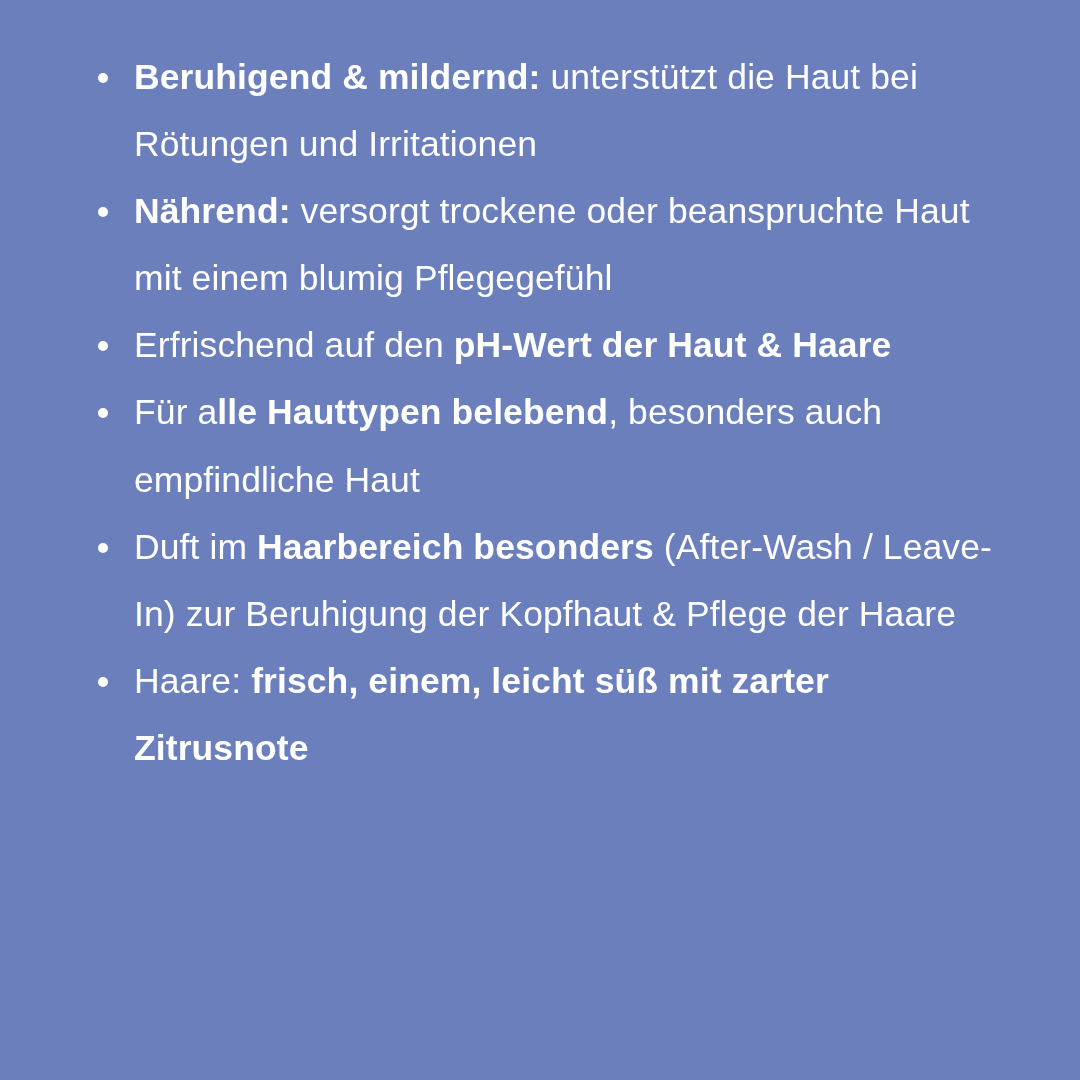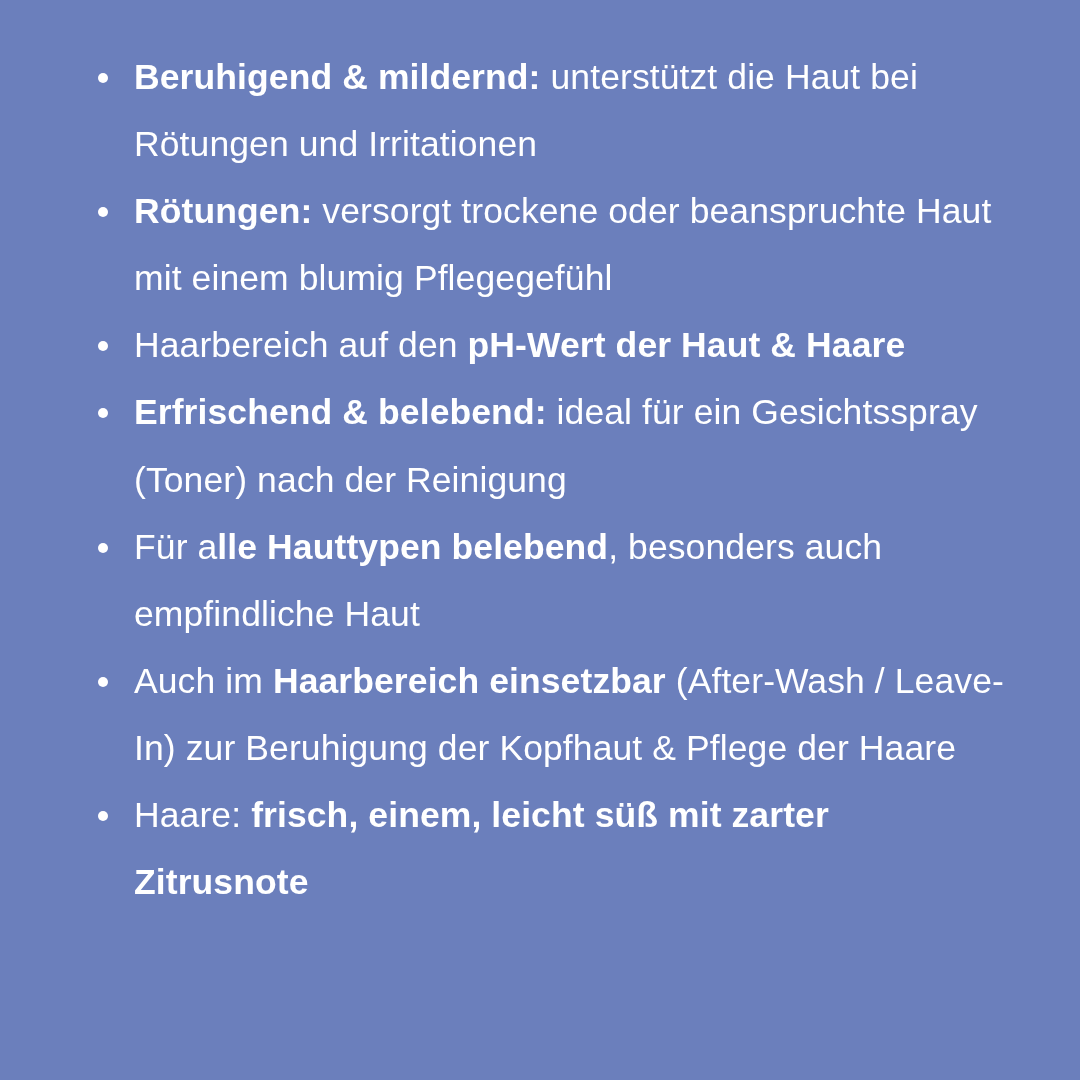--- a/index.html
+++ b/index.html
@@ -51,20 +51,19 @@
   .b {
     font-weight: 700;
   }
 </style>
 </head>
 <body style="background: rgb(107, 127, 188);">
 
 <div class="slide">
   <ul class="bullet-list" id="benefits-list">
       <li><span class="b">Beruhigend &amp; mildernd:</span><span> unterstützt die Haut bei Rötungen und Irritationen</span></li>
-      <li><span class="b">Rötungen:</span><span> versorgt trockene oder beanspruchte Haut mit einem blumig Pflegegefühl</span></li>
-      <li><span>Haarbereich auf den </span><span class="b">pH-Wert der Haut &amp; Haare</span></li>
-      <li><span class="b">Erfrischend &amp; belebend:</span><span> ideal für ein Gesichtsspray (Toner) nach der Reinigung</span></li>
+      <li><span class="b">Nährend:</span><span> versorgt trockene oder beanspruchte Haut mit einem blumig Pflegegefühl</span></li>
+      <li><span>Erfrischend auf den </span><span class="b">pH-Wert der Haut &amp; Haare</span></li>
       <li><span>Für a</span><span class="b">lle Hauttypen belebend</span><span>, besonders auch empfindliche Haut</span></li>
-      <li><span>Auch im </span><span class="b">Haarbereich einsetzbar</span><span> (After-Wash / Leave-In) zur Beruhigung der Kopfhaut &amp; Pflege der Haare</span></li>
+      <li><span>Duft im </span><span class="b">Haarbereich besonders</span><span> (After-Wash / Leave-In) zur Beruhigung der Kopfhaut &amp; Pflege der Haare</span></li>
       <li><span>Haare: </span><span class="b">frisch, einem, leicht süß mit zarter Zitrusnote</span></li>
     </ul>
 </div>
 
 </body></html>

